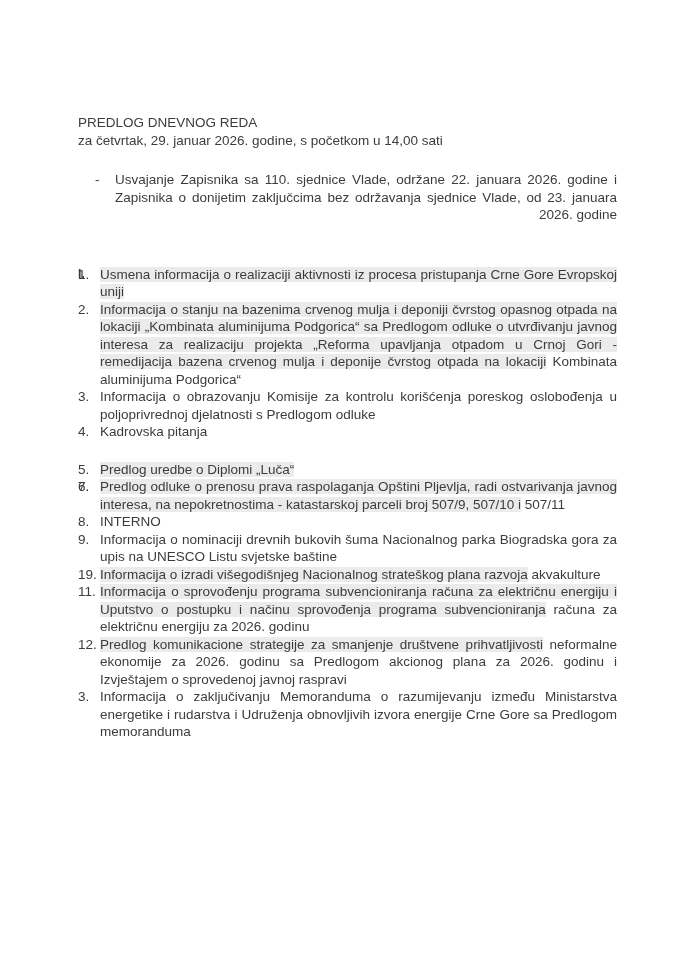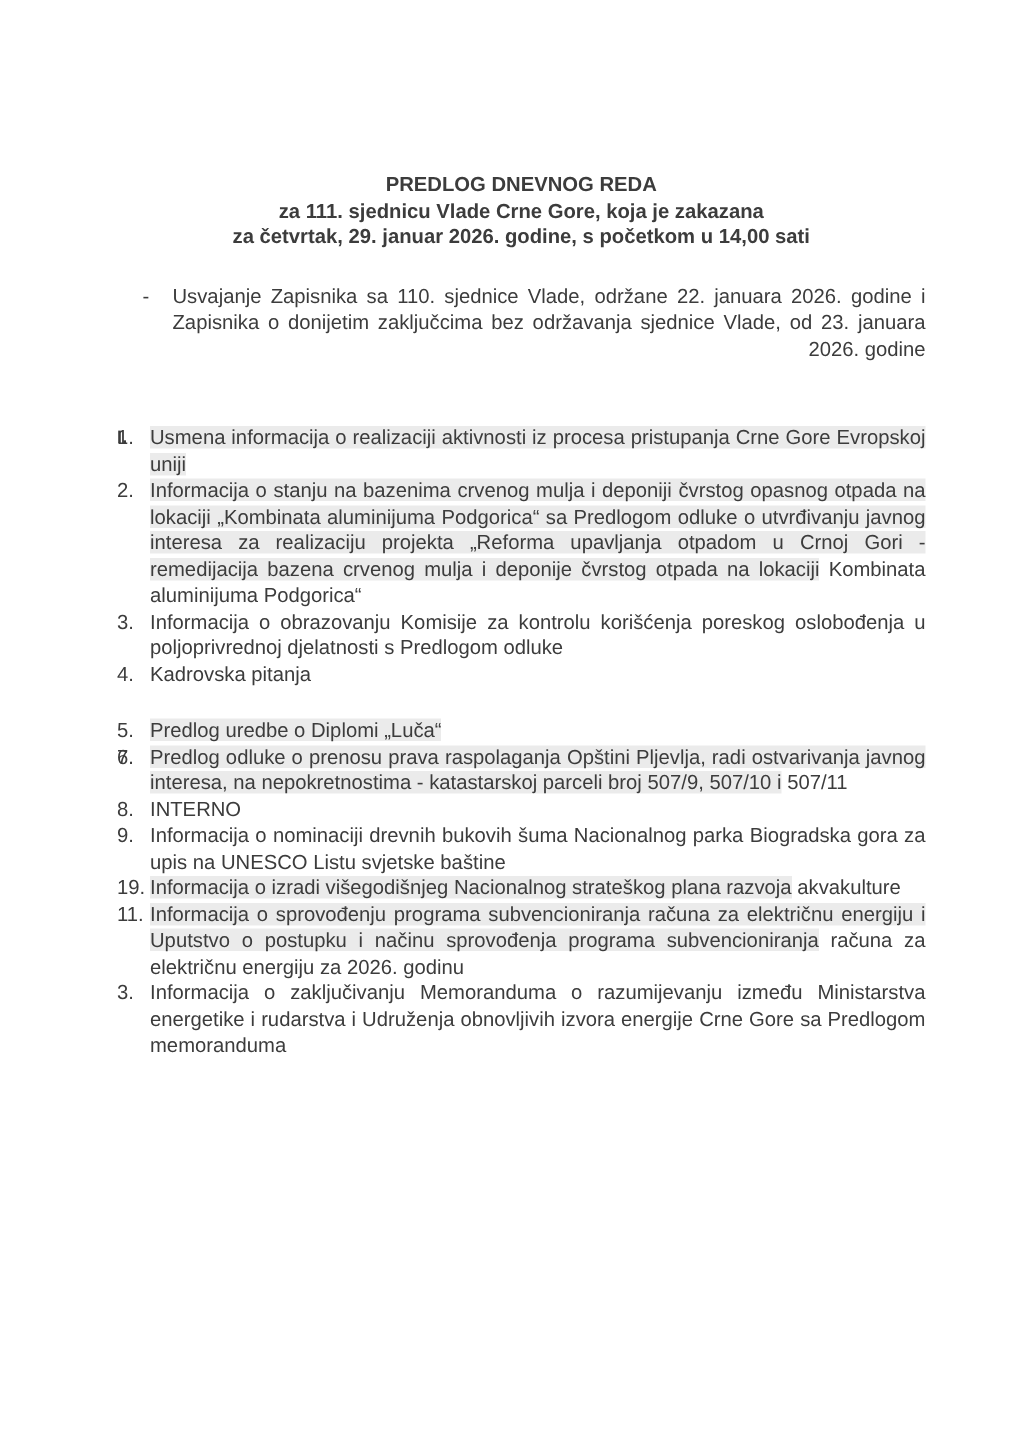--- a/index.html
+++ b/index.html
@@ -6,21 +6,21 @@
   * { box-sizing: border-box; }
   html, body { margin:0; padding:0; }
   body {
     width:679px; height:960px; background:#ffffff; overflow:hidden;
     font-family:"Liberation Sans", sans-serif;
     color:var(--ink);
     font-size:13.5px; line-height:17.5px;
   }
   .page { padding:114px 62px 0 78px; }
 
-  .title-block { text-align:center;font-weight:bold; }
+  .title-block { text-align:left; }
   .title-block div { white-space:nowrap; }
 
   .preamble {
     position:relative; margin-top:22px; padding-left:37px;
     text-align:justify; text-align-last:right;
   }
   .preamble .dash { position:absolute; left:17px; top:0; }
 
   .agenda-section .section-heading {
     position:relative; padding-left:45px;
@@ -36,21 +36,20 @@
   .item .num { position:absolute; left:0; top:0; }
   .hl { background:var(--hl); }
 </style>
 </head>
 <body>
 
 <div class="page">
 
   <div class="title-block">
     <div>PREDLOG DNEVNOG REDA</div>
-    <div>za 111. sjednicu Vlade Crne Gore, koja je zakazana</div>
     <div>za četvrtak, 29. januar 2026. godine, s početkom u 14,00 sati</div>
   </div>
 
   <div class="preamble">
     <span class="dash">-</span>
     <span>Usvajanje Zapisnika sa 110. sjednice Vlade, održane 22. januara 2026. godine i Zapisnika o donijetim zaključcima bez održavanja sjednice Vlade, od 23. januara 2026. godine</span>
   </div>
 
   <section class="agenda-section section-1">
     <div class="section-heading">
@@ -66,17 +65,18 @@
 
   <section class="agenda-section section-2">
     <div class="items">
         <div class="item"><span class="num">5.</span><span class="hl">Predlog uredbe o Diplomi „Luča“</span></div>
         <div class="item"><span class="num">6.</span></div>
         <div class="item"><span class="num">7.</span><span class="hl">Predlog odluke o prenosu prava raspolaganja Opštini Pljevlja, radi ostvarivanja javnog interesa, na nepokretnostima - katastarskoj parceli broj 507/9, 507/10 i</span> <span>507/11</span></div>
         <div class="item"><span class="num">8.</span><span>INTERNO</span></div>
         <div class="item"><span class="num">9.</span><span>Informacija o nominaciji drevnih bukovih šuma Nacionalnog parka Biogradska gora za upis na UNESCO Listu svjetske baštine</span></div>
         <div class="item"><span class="num">19.</span><span class="hl">Informacija o izradi višegodišnjeg Nacionalnog strateškog plana razvoja</span> <span>akvakulture</span></div>
         <div class="item"><span class="num">11.</span><span class="hl">Informacija o sprovođenju programa subvencioniranja računa za električnu energiju i Uputstvo o postupku i načinu sprovođenja programa subvencioniranja</span> <span>računa za električnu energiju za 2026. godinu</span></div>
+        <div class="item"><span class="num">12.</span><span class="hl">Predlog komunikacione strategije za smanjenje društvene prihvatljivosti</span> <span>neformalne ekonomije za 2026. godinu sa Predlogom akcionog plana za 2026. godinu i Izvještajem o sprovedenoj javnoj raspravi</span></div>
         <div class="item"><span class="num">3.</span><span>Informacija o zaključivanju Memoranduma o razumijevanju između Ministarstva energetike i rudarstva i Udruženja obnovljivih izvora energije Crne Gore sa Predlogom memoranduma</span></div>
       </div>
   </section>
 
 </div>
 
 </body></html>

